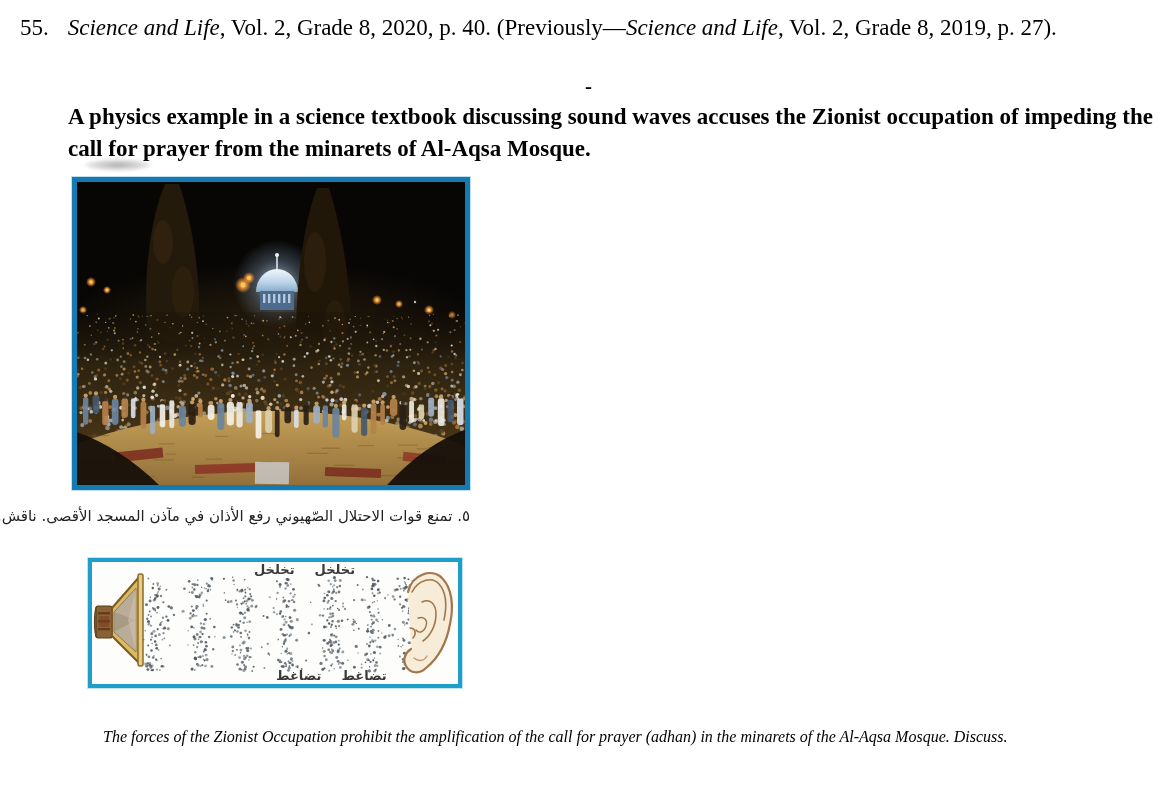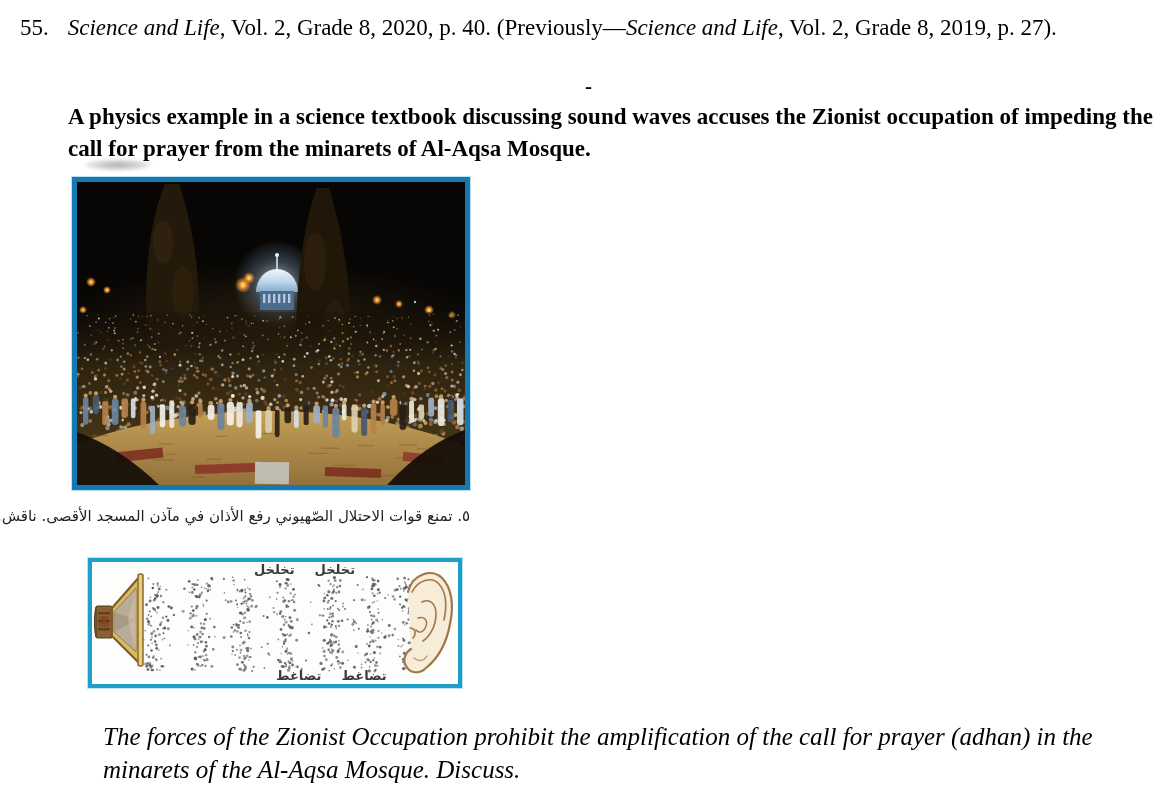--- a/index.html
+++ b/index.html
@@ -11,21 +11,21 @@
             font-size:23px;line-height:32px;padding-left:40px;text-indent:-40px;}
   .citation .num{margin-right:19px;}
   .citation .ital{font-style:italic;}
 
   .sep-dash{position:absolute;left:585px;top:76px;font-size:21px;font-weight:bold;line-height:20px;}
 
   .intro{position:absolute;left:60px;top:93px;width:1088px;margin:8px;
          font-size:23px;line-height:32px;font-weight:bold;}
 
   .discussion{position:absolute;left:103px;top:720px;width:1047px;margin:0;
-              font-size:25px;line-height:33px;font-style:italic;font-weight:500;}
+              font-size:16px;line-height:33px;font-style:italic;font-weight:500;}
 
   
   .photo-frame{position:absolute;left:72px;top:177px;width:388px;height:303px;
                border:5px solid #1579b2;box-shadow:inset 0 0 0 1px #35aad8,0 0 0 1px #bfe0ef;
                background:#060606;}
   .photo-frame svg{display:block;}
   .smudge{position:absolute;left:84px;top:159px;width:68px;height:12px;border-radius:50%;
           background:radial-gradient(ellipse at center,rgba(110,110,110,.55),rgba(150,150,150,.25) 60%,transparent 78%);
           filter:blur(1.5px);}
 

